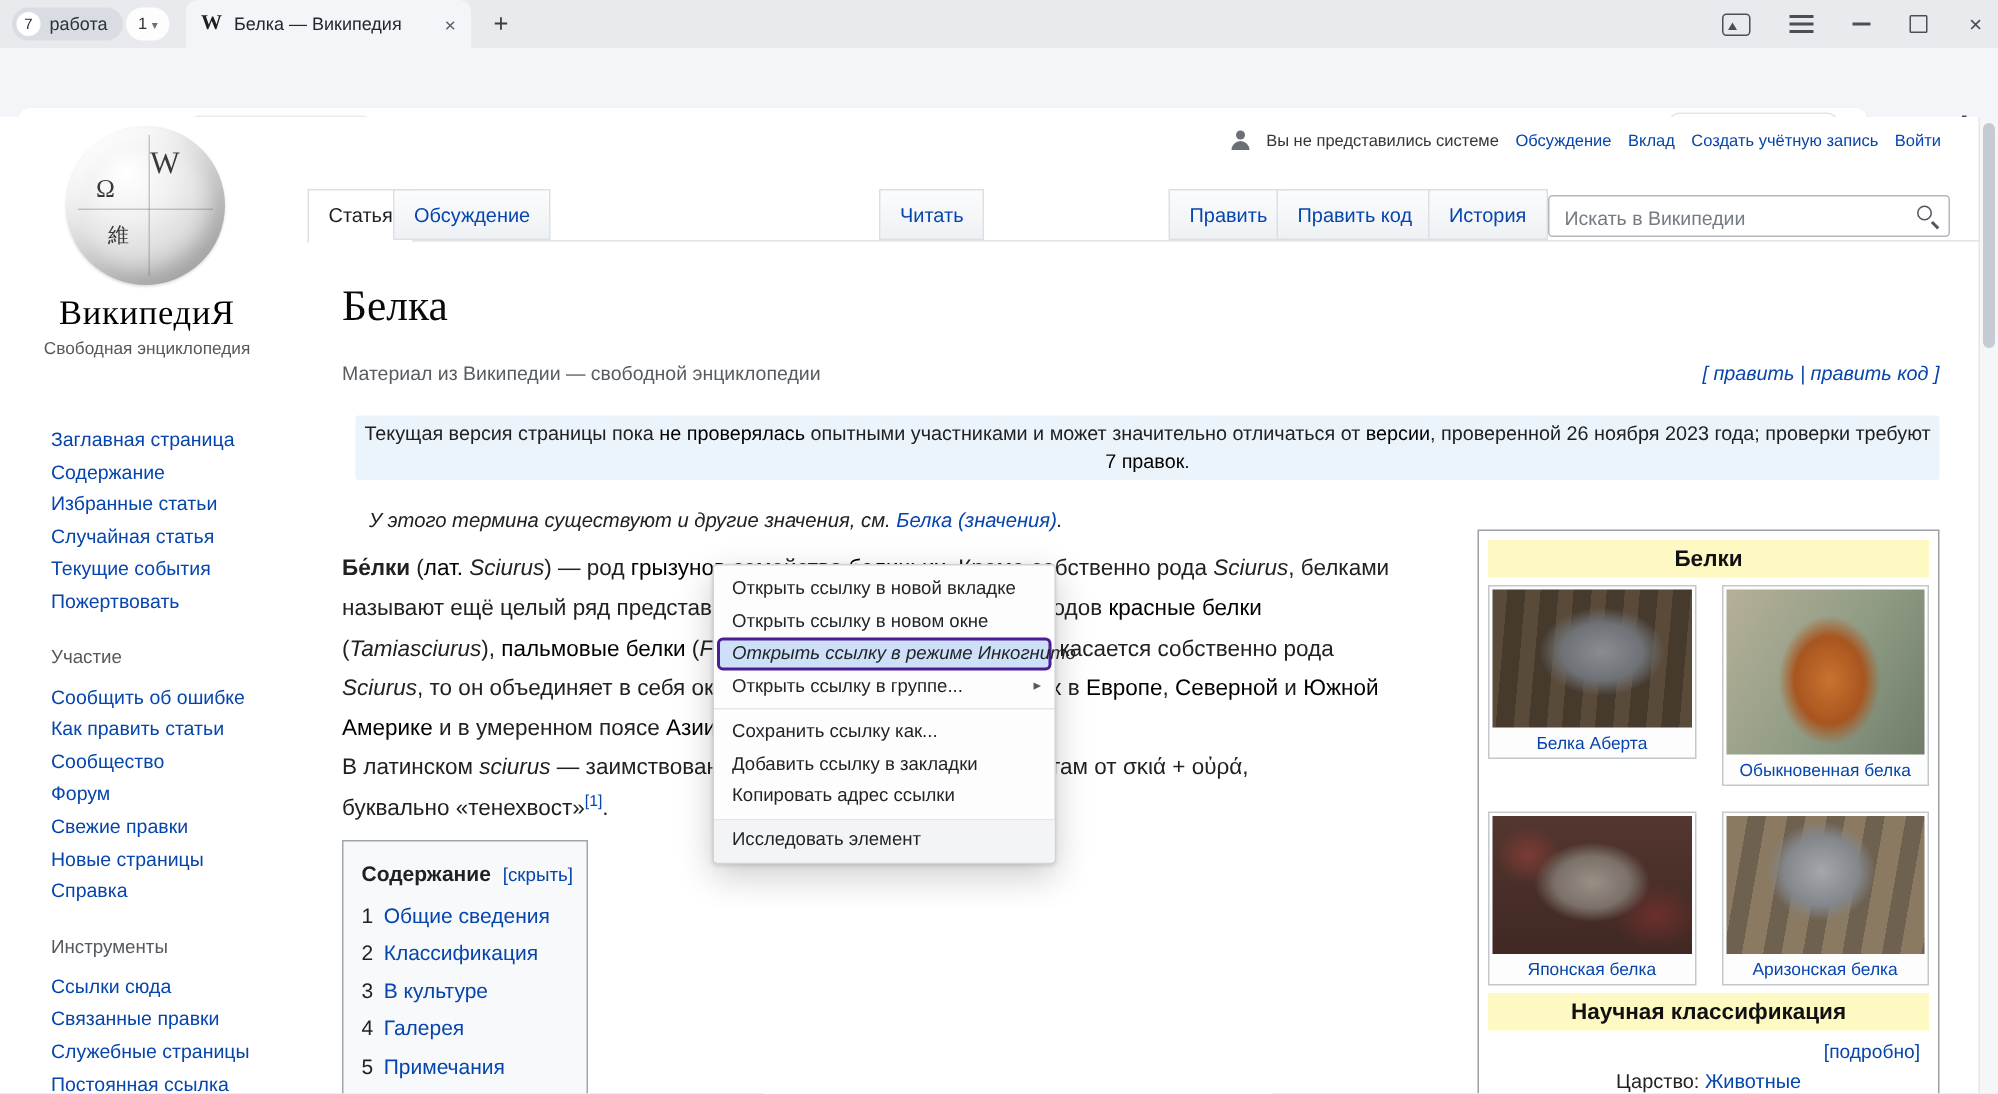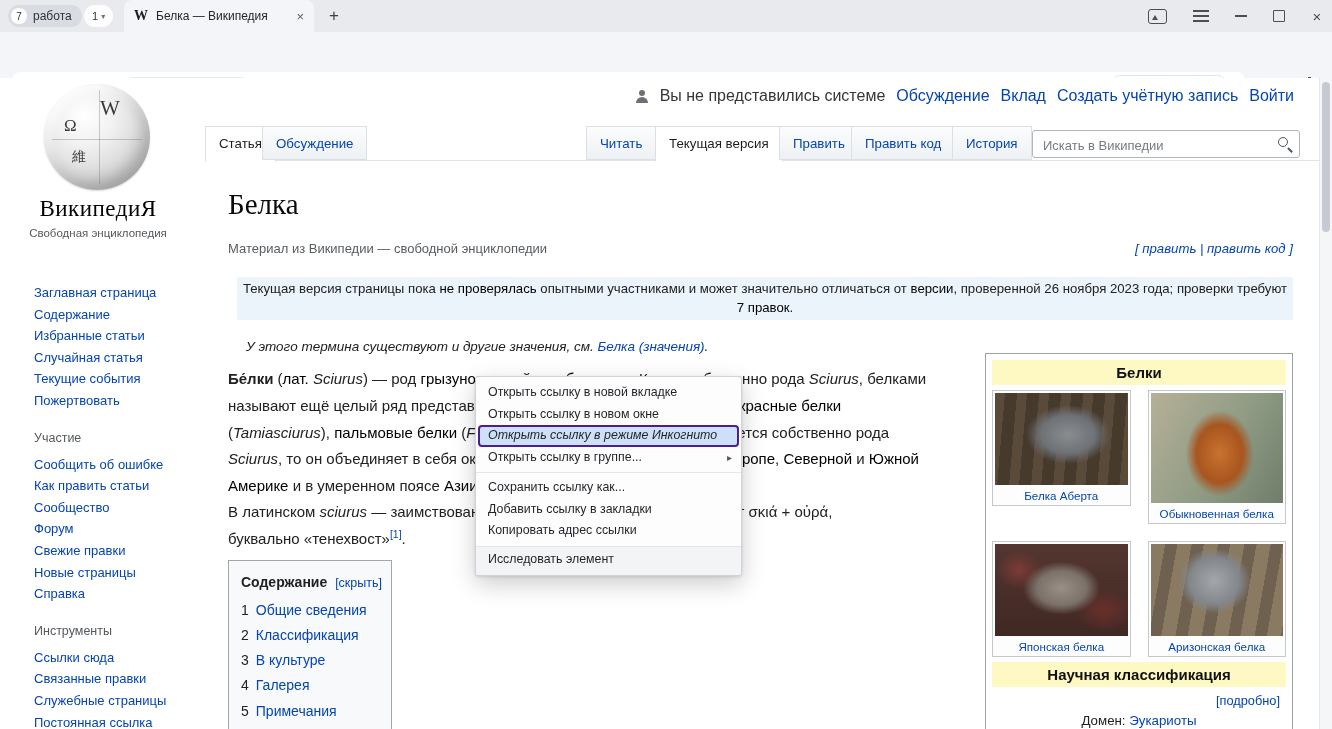--- a/index.html
+++ b/index.html
@@ -54,21 +54,21 @@
          justify-content:center;font-size:14px;color:#4a4f57;}
   .vdiv{position:absolute;left:1254px;top:46px;width:1px;height:21px;background:#d6d9de;}
   .panelico{position:absolute;left:1264px;top:48px;width:16px;height:14px;border:1.7px solid #4a4f57;border-radius:3px;}
   .panelico::after{content:"";position:absolute;right:2px;top:2px;bottom:2px;width:4px;background:#4a4f57;border-radius:1px;}
   .dlico{position:absolute;left:1302px;top:45px;width:14px;height:17px;}
   .dlico .stem{position:absolute;left:5.5px;top:0;width:3px;height:7px;background:#4a4f57;}
   .dlico .head{position:absolute;left:1.5px;top:6px;border:5.5px solid transparent;border-top:6px solid #4a4f57;}
   .dlico .base{position:absolute;left:0;bottom:0;width:14px;height:2px;background:#4a4f57;border-radius:1px;}
 
   
-  .personal{position:absolute;top:87px;right:38px;display:flex;align-items:center;gap:11px;font-size:16px;}
+  .personal{position:absolute;top:87px;right:38px;display:flex;align-items:center;gap:11px;font-size:11px;}
   .personal .plain{color:#33363a;}
   .personal a,.blue{color:#0645ad;text-decoration:none;cursor:pointer;}
   .personico{width:13px;height:13px;position:relative;}
   .personico::before{content:"";position:absolute;left:3.5px;top:0;width:6px;height:6px;border-radius:50%;background:#6a7076;}
   .personico::after{content:"";position:absolute;left:0.5px;bottom:0;width:12px;height:6px;border-radius:6px 6px 0 0;background:#6a7076;}
 
   .tabline{position:absolute;left:205px;top:160px;width:1115px;height:1px;background:#e0e4e7;z-index:1;}
   .ptab{position:absolute;top:126px;height:34px;line-height:34px;padding:0 13px;font-size:13.3px;z-index:2;
         background:linear-gradient(#fbfcfd,#eef1f4);border:1px solid #dcdfe3;color:#0645ad;white-space:nowrap;box-sizing:border-box;}
   .ptab.active{background:#fff;color:#1c1f23;border-bottom:1px solid #fff;height:36px;}
@@ -144,21 +144,21 @@
      linear-gradient(#53362f,#402823);}
   .img-ariz{height:92px;background:
      radial-gradient(50px 46px at 48% 40%,#a3a6aa 0%,#83868a 50%,rgba(0,0,0,0) 72%),
      repeating-linear-gradient(100deg,#8a7a62 0 14px,#6e6150 14px 26px);}
   .ib-cap{text-align:center;font-size:11.6px;color:#0645ad;padding:4px 2px 1px 2px;}
   .ib-detail{text-align:right;font-size:12.8px;color:#0645ad;margin:6px 8px 4px 0;}
   .ib-row{text-align:center;font-size:13.3px;margin:5px 0;color:#202122;}
   .ib-row .v{color:#0645ad;}
 
   
-  .cmenu{position:absolute;left:475px;top:376px;width:267px;background:#fdfdfe;border:1px solid #cfd2d8;
+  .cmenu{position:absolute;left:475px;top:376px;width:229px;background:#fdfdfe;border:1px solid #cfd2d8;
          border-radius:3px;box-shadow:0 8px 24px rgba(0,0,0,.2),0 1px 3px rgba(0,0,0,.12);z-index:10;
          padding:5px 0 0 0;box-sizing:border-box;}
   .cm-item{height:21.5px;line-height:21.5px;padding:0 12px;font-size:12.4px;color:#1f2226;white-space:nowrap;position:relative;}
   .cm-item.hl{height:21.5px;line-height:17px;border:2px solid #4c1d95;border-radius:4px;background:#cde0f7;
               margin:0 2px;padding:0 8px;box-sizing:border-box;font-style:italic;}
   .cm-sep{height:1px;background:#e4e6e9;margin:4px 0;}
   .cm-arrow{position:absolute;right:9px;top:0;font-size:10px;color:#55595f;}
   .cm-footer{background:#f3f4f6;padding:2px 0 5px 0;border-radius:0 0 3px 3px;}
 
   
@@ -233,21 +233,20 @@
     <a>Обсуждение</a>
     <a>Вклад</a>
     <a>Создать учётную запись</a>
     <a>Войти</a>
   </div>
 
   <div class="tabline"></div>
   <div class="ptab active" style="left:205px;">Статья</div>
   <div class="ptab" style="left:262px;">Обсуждение</div>
   <div class="ptab" style="left:586px;">Читать</div>
-  <div class="ptab active" style="left:655px;">Текущая версия</div>
   <div class="ptab" style="left:779px;">Править</div>
   <div class="ptab" style="left:851px;">Править код</div>
   <div class="ptab" style="left:952px;">История</div>
   <div class="searchbox">
     <input type="text" placeholder="Искать в Википедии" style="">
     <span class="magico"></span>
   </div>
 
   <div class="globe">
     <span class="g-omega">Ω</span>
@@ -330,23 +329,20 @@
         <div class="ib-cap">Японская белка</div>
       </div>
       <div class="ib-cell">
         <div class="ib-img img-ariz"></div>
         <div class="ib-cap">Аризонская белка</div>
       </div>
     </div>
     <div class="ib-head">Научная классификация</div>
     <div class="ib-detail">[подробно]</div>
     <div class="ib-row">
-      <span>Домен: </span><span class="v">Эукариоты</span>
-    </div>
-    <div class="ib-row">
       <span>Царство: </span><span class="v">Животные</span>
     </div>
   </div>
 
   <div class="cmenu">
     <div class="cm-item">Открыть ссылку в новой вкладке</div>
     <div class="cm-item">Открыть ссылку в новом окне</div>
     <div class="cm-item hl">Открыть ссылку в режиме Инкогнито</div>
     <div class="cm-item">
       <span>Открыть ссылку в группе...</span>

